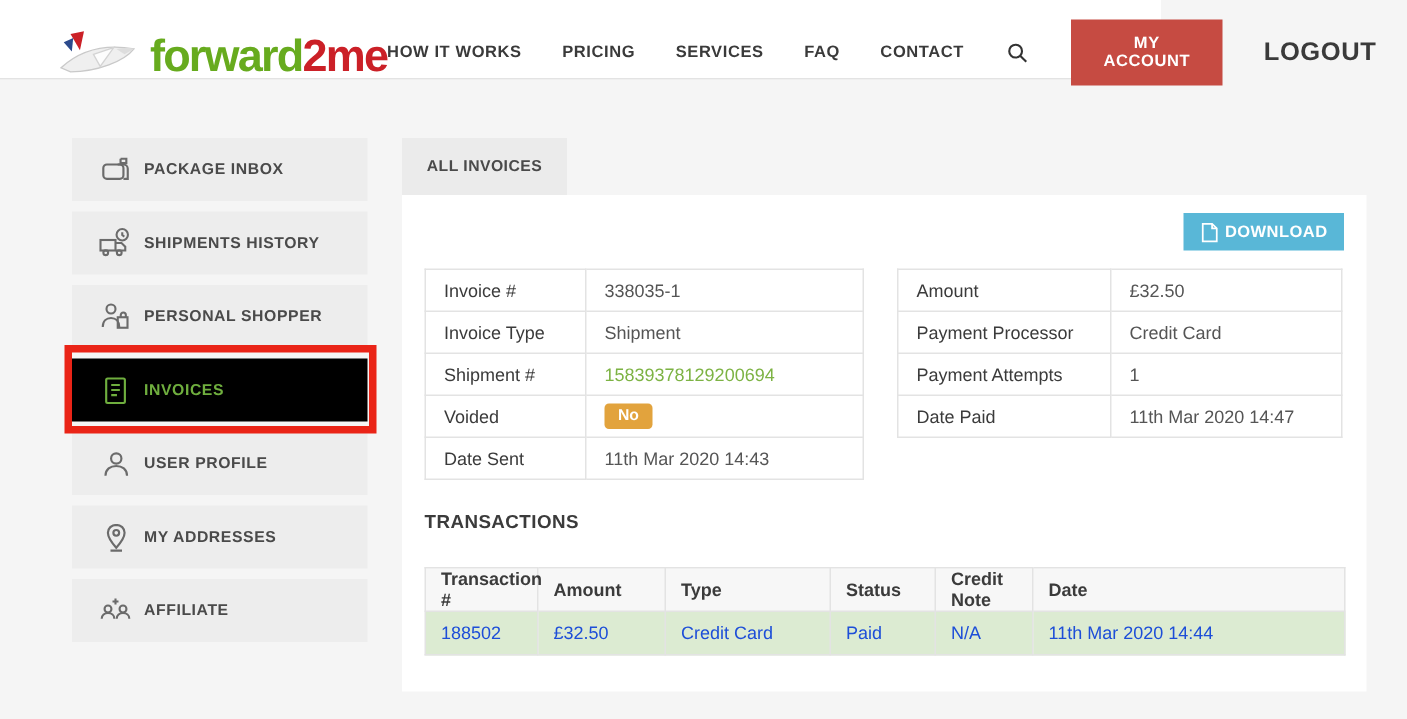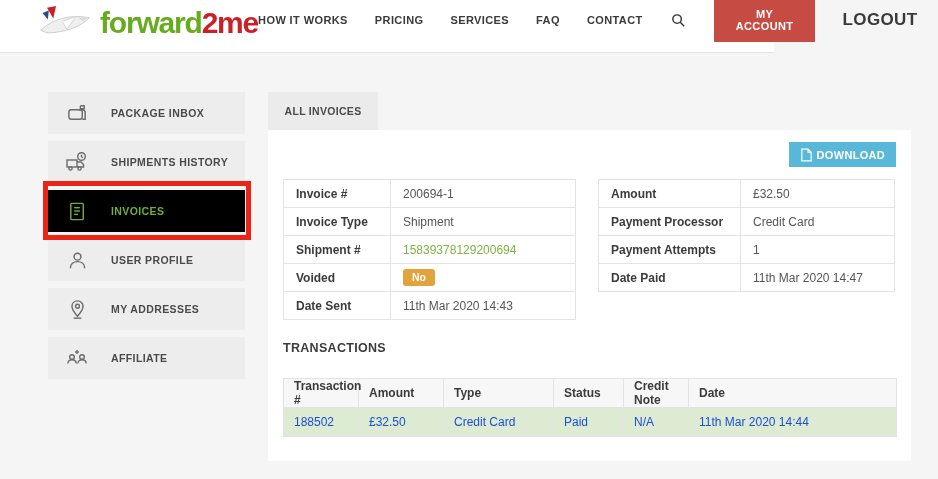--- a/index.html
+++ b/index.html
@@ -9,21 +9,21 @@
     background:#f5f5f5;
     position:relative;
     overflow:hidden;
   }
   .page { position:absolute; inset:0; width:938px; height:479px; }
 
   
   .header {
     position:absolute; top:0; left:0; width:774px; height:53px;
     background:#fff; border-bottom:1px solid #e3e3e3;
-    display:flex; align-items:flex-start; padding:3px 36px 0 36px;
+    display:flex; align-items:flex-end; padding:3px 36px 0 36px;
   }
   .header-inner { display:flex; align-items:center; width:100%; height:34px; }
   .logo { display:flex; align-items:center; cursor:pointer; margin-top:6px; }
   .logo svg { width:58px; height:36px; margin-right:6px; }
   .logo-text { font-size:30px; font-weight:bold; letter-spacing:-1.2px; line-height:30px; }
   .logo-green { color:#67ab1e; }
   .logo-red { color:#cb2027; }
   .nav { display:flex; align-items:center; margin-left:auto; gap:27px; }
   .nav-link {
     font-size:11px; font-weight:bold; color:#3a3a3a; letter-spacing:.4px;
@@ -35,21 +35,21 @@
     letter-spacing:.4px; border:none; padding:10px 22px; cursor:pointer;
     font-family:inherit;
   }
   .logout-link { font-size:17px; font-weight:bold; color:#3a3a3a; letter-spacing:.4px; cursor:pointer; }
 
   
   .sidebar { position:absolute; left:48px; top:92px; width:197px; }
   .side-item {
     position:relative;
     height:42px; margin-bottom:7px; background:#ededed;
-    display:flex; align-items:center; padding-left:17px; gap:22px;
+    display:flex; align-items:center; padding-left:17px; gap:7px;
     cursor:pointer;
   }
   .side-item .label {
     font-size:10.5px; font-weight:bold; color:#4a4a4a; letter-spacing:.4px;
   }
   .side-item.active { background:#000000; }
   .side-item.active .label { color:#6fae3e; }
   .side-icon { width:24px; height:24px; flex:0 0 24px; display:flex; align-items:center; justify-content:center; }
   .red-annotation {
     position:absolute; left:-5px; right:-6px; top:-9px; bottom:-8px;
@@ -77,21 +77,21 @@
   }
 
   table { border-collapse:collapse; table-layout:fixed; }
   .detail-table { position:absolute; top:49px; }
   .detail-table.left { left:15px; width:293px; }
   .detail-table.right { left:330px; width:297px; }
   .detail-table td {
     border:1px solid #e3e3e3; height:28px; padding:0 12px;
     font-size:12px; color:#555; vertical-align:middle;
   }
-  .detail-table td.lbl { font-weight:bold; color:#3b3b3b; }
+  .detail-table td.lbl { font-weight:normal; color:#3b3b3b; }
   .detail-table.left td.lbl { width:107px; }
   .detail-table.right td.lbl { width:142px; }
   .link-green { color:#7db344; cursor:pointer; }
   .badge {
     display:inline-block; color:#fff; font-size:10.5px; font-weight:bold;
     padding:3px 9px; border-radius:3px; line-height:1;
   }
   .badge-orange { background:#e2a33d; }
   .badge-green { background:#4ba64b; }
 
@@ -170,20 +170,31 @@
           <path d="M12 12 h4 l2.5 2.5 V17 H12"></path>
           <circle cx="5.5" cy="18.5" r="1.6"></circle>
             <circle cx="14.5" cy="18.5" r="1.6"></circle>
           <circle cx="16.5" cy="6.5" r="3.8"></circle>
           <path d="M16.5 4.8 v1.9 l1.4 1"></path>
         </svg>
       </span>
       <span class="label">SHIPMENTS HISTORY</span>
     </div>
 
+    <div class="side-item">
+      <span class="side-icon">
+        <svg width="24" height="24" viewBox="0 0 24 24" fill="none" stroke="#6b6b6b" stroke-width="1.4">
+          <circle cx="9" cy="7" r="3"></circle>
+          <path d="M3.5 19 c0-4 2.5-6 5.5-6 s5.5 2 5.5 6"></path>
+          <rect x="13.5" y="12.5" width="6.5" height="7"></rect>
+          <path d="M15.5 12.5 v-1.5 a1.7 1.7 0 0 1 3.4 0 v1.5"></path>
+        </svg>
+      </span>
+      <span class="label">PERSONAL SHOPPER</span>
+    </div>
 
     <div class="side-item active">
       <span class="side-icon">
         <svg width="23" height="23" viewBox="0 0 24 24" fill="none" stroke="#6fae3e" stroke-width="1.5">
           <rect x="5" y="3.5" width="13" height="17" rx="1"></rect>
           <line x1="8.5" y1="8" x2="14.5" y2="8"></line>
           <line x1="8.5" y1="11.5" x2="14.5" y2="11.5"></line>
           <line x1="8.5" y1="15" x2="12.5" y2="15"></line>
         </svg>
       </span>
@@ -239,21 +250,21 @@
           <path d="M2 1.5 h8 l4 4 v11 h-12 Z"></path>
           <path d="M10 1.5 v4 h4"></path>
         </svg>
         <span>DOWNLOAD</span>
       </button>
 
       <table class="detail-table left">
         <tbody>
           <tr>
             <td class="lbl">Invoice #</td>
-            <td>200694-1</td>
+            <td>338035-1</td>
           </tr>
           <tr>
             <td class="lbl">Invoice Type</td>
             <td>Shipment</td>
           </tr>
           <tr>
             <td class="lbl">Shipment #</td>
             <td><span class="link-green">15839378129200694</span></td>
           </tr>
           <tr>

